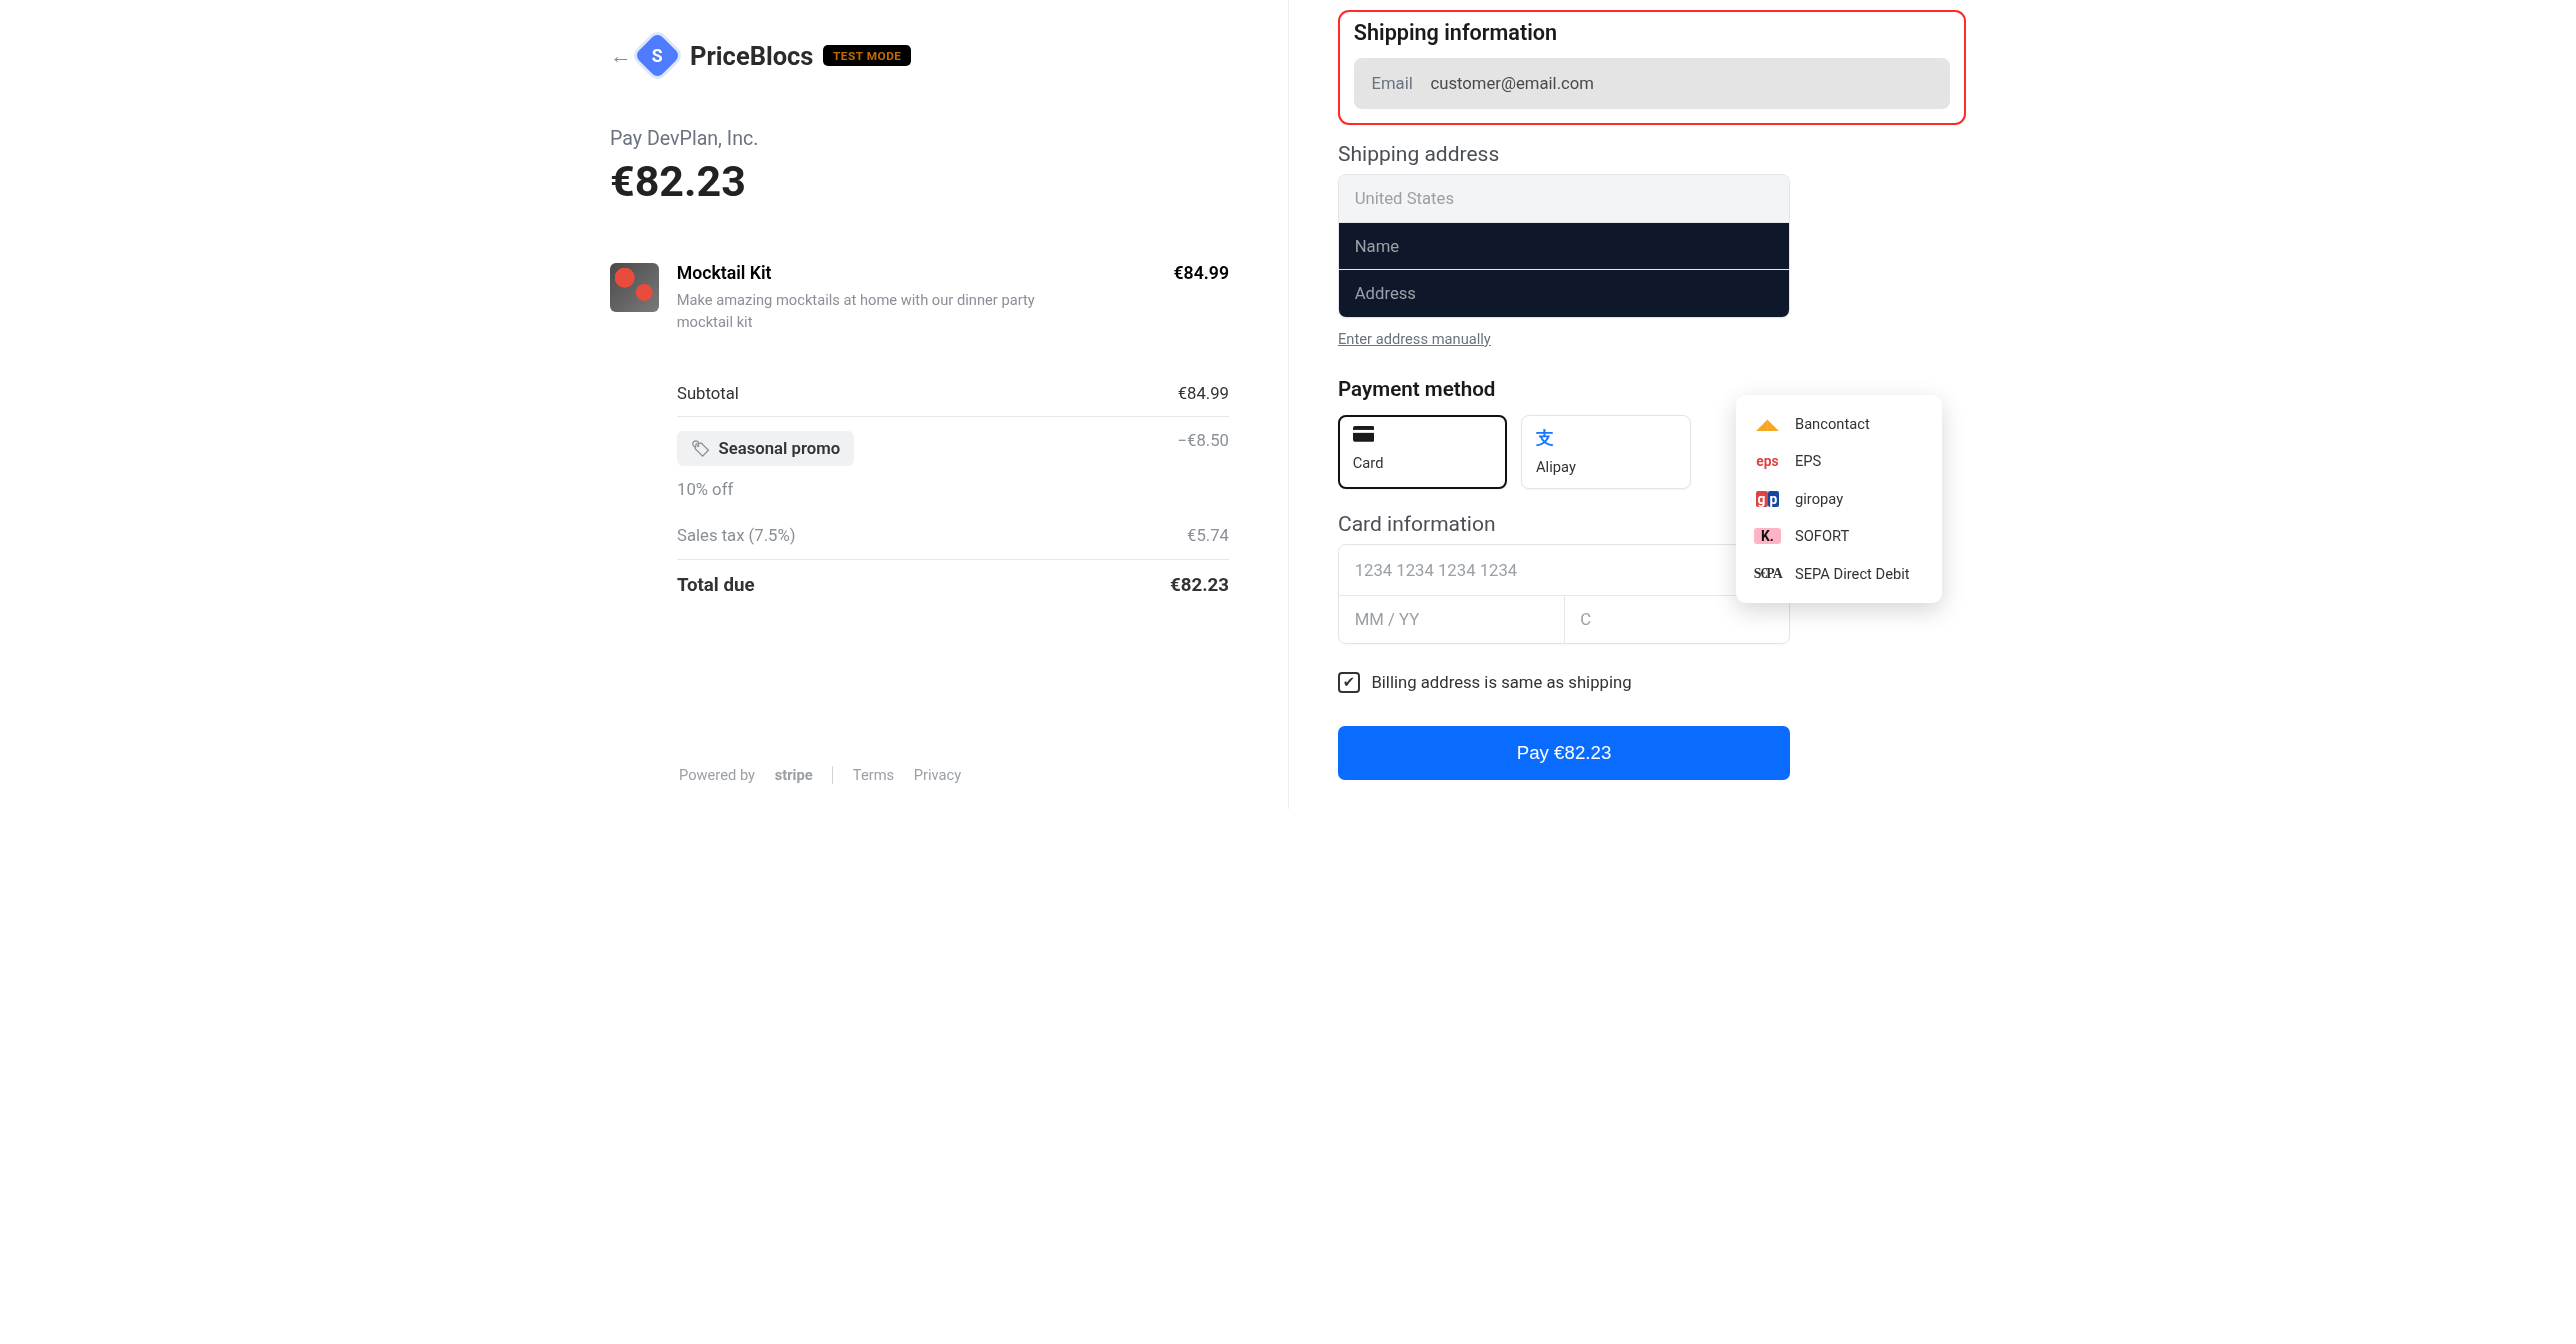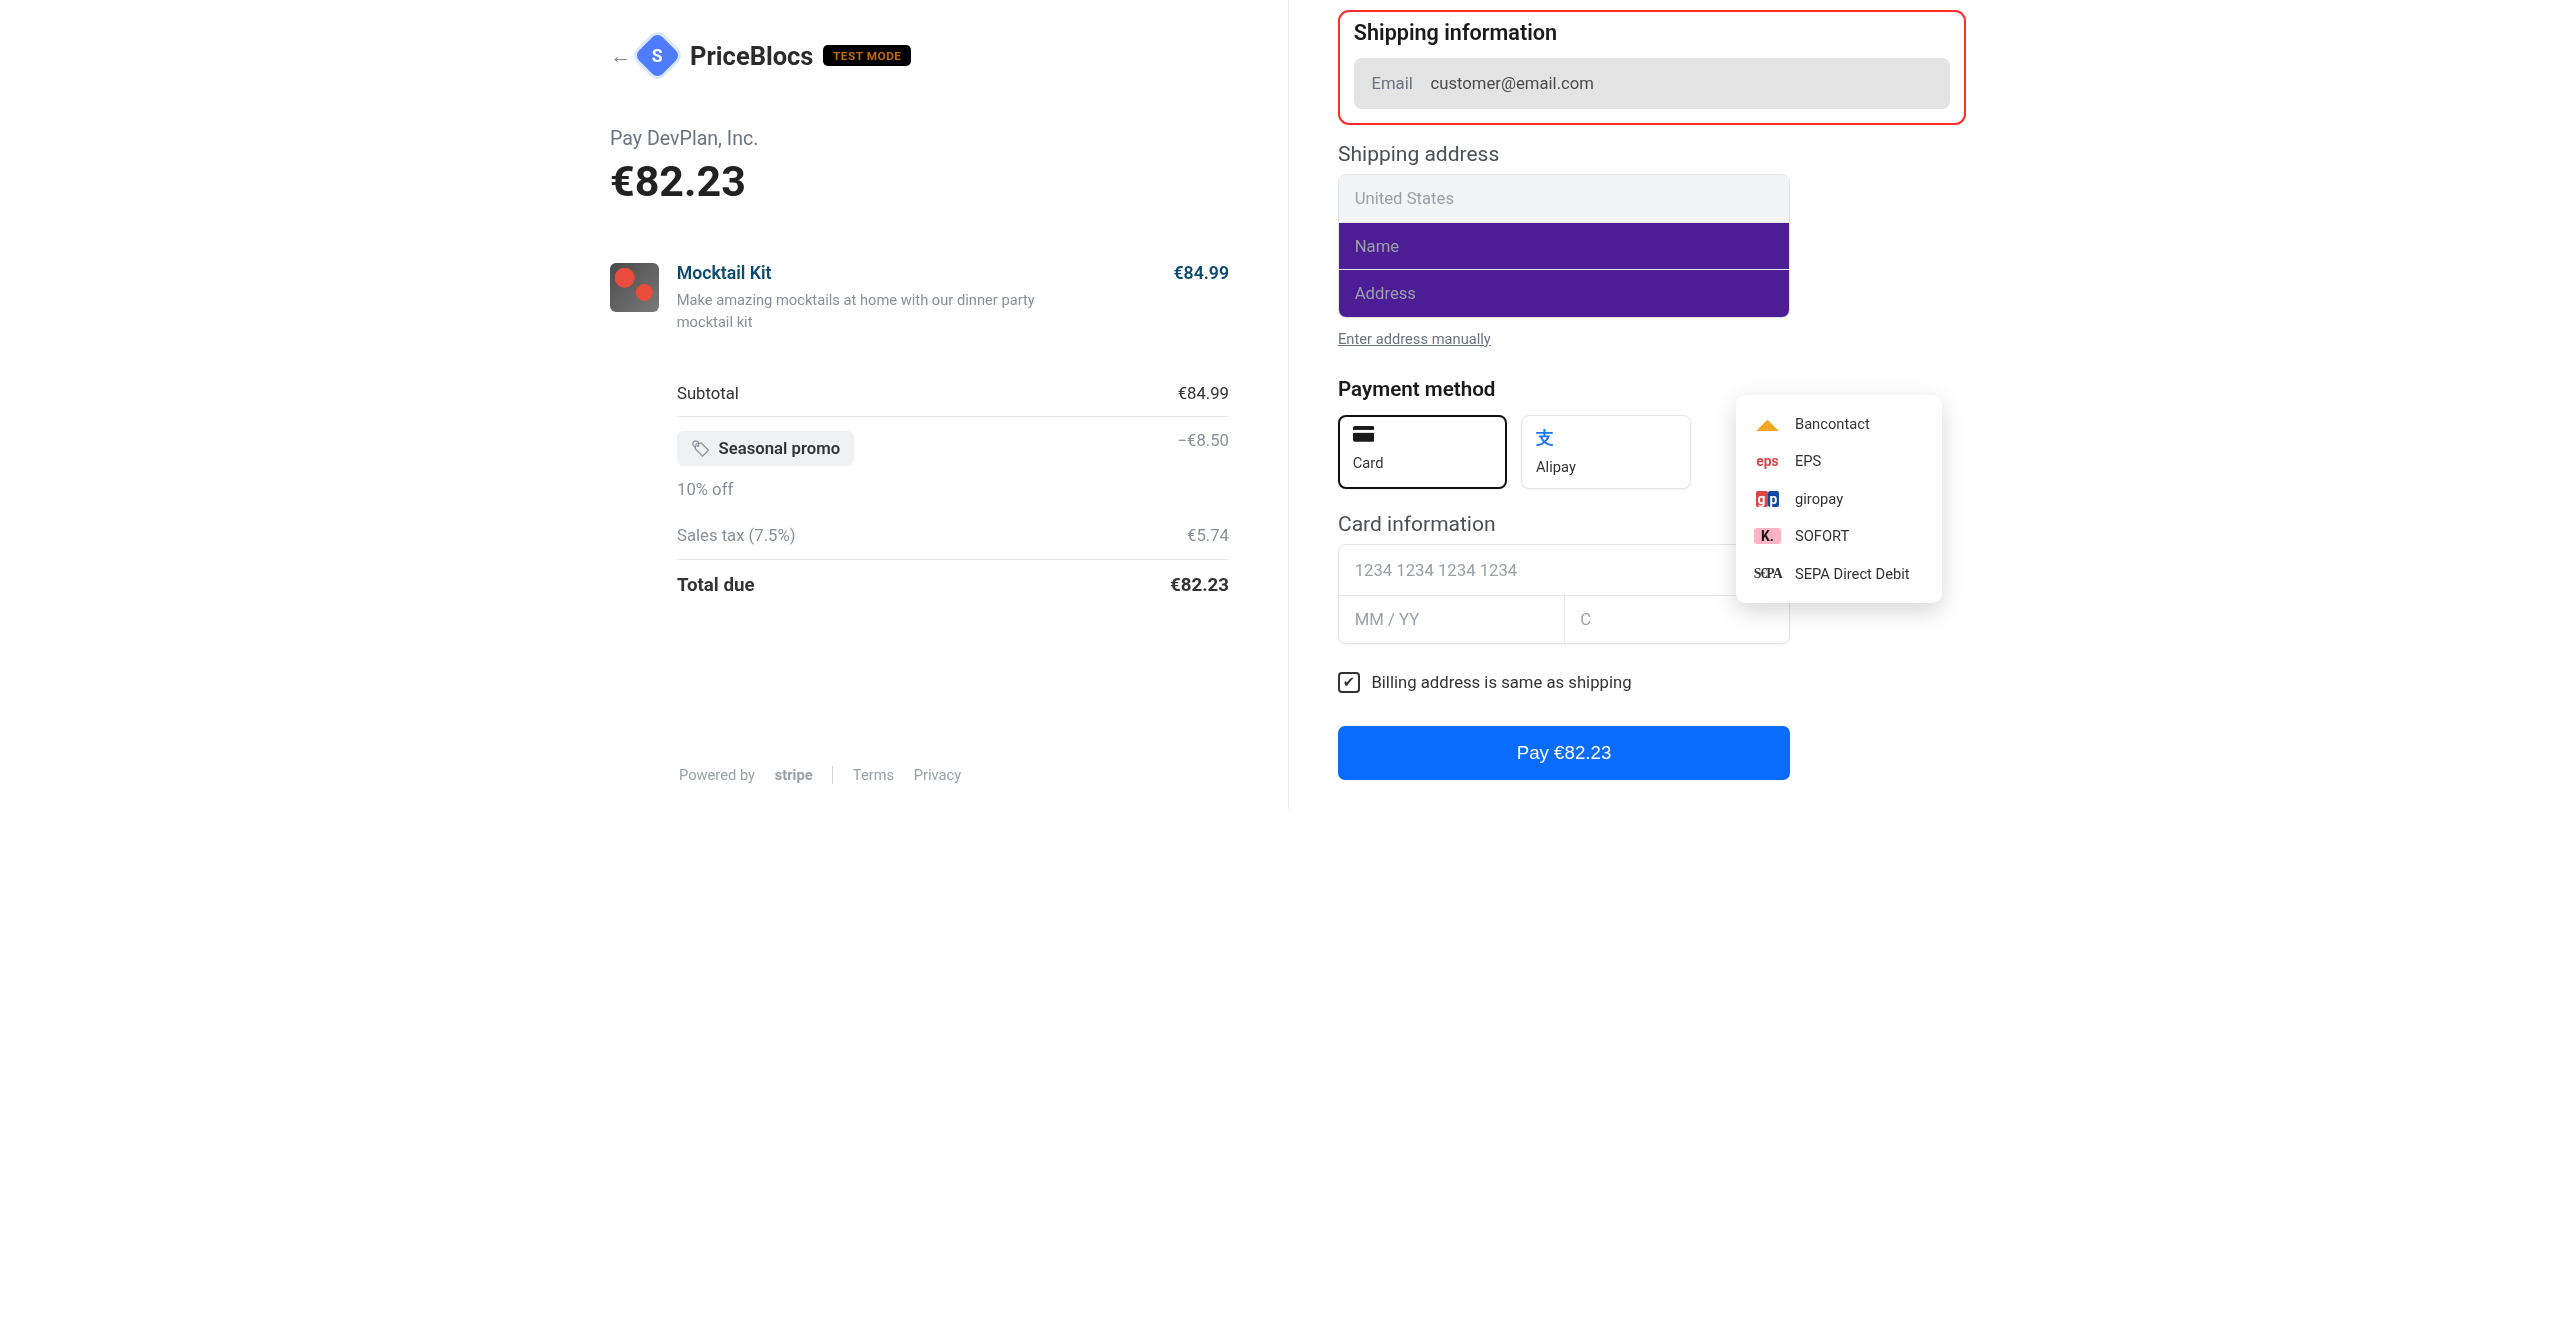--- a/index.html
+++ b/index.html
@@ -94,21 +94,21 @@
     background: radial-gradient(circle at 30% 30%, #e94b3c 0 20%, transparent 21%),
                 radial-gradient(circle at 70% 60%, #e94b3c 0 18%, transparent 19%),
                 linear-gradient(135deg, #4a4a4a, #7a7a7a);
   }
   .item-main { flex: 1; }
   .item-top {
     display: flex;
     justify-content: space-between;
     font-size: 17.7px;
     font-weight: 600;
-    color: #0c4a6e;
+    color: #000000;
   }
   .item-desc {
     color: #8a8f98;
     font-size: 14.7px;
     margin-top: 5.9px;
     max-width: 373px;
     line-height: 1.5;
   }
   .summary {
     margin-left: 67px;
@@ -187,21 +187,21 @@
   .field-stack {
     border: 1px solid #e1e4e8;
     border-radius: 7.9px;
     overflow: hidden;
     box-shadow: 0 1px 2px rgba(0,0,0,.04);
   }
   .field-stack .fcell {
     padding: 13.8px 15.7px;
     font-size: 16.7px;
     color: #9aa0a6;
-    background: #4c1d95;
+    background: #0f172a;
     border-top: 1px solid #e5e7eb;
   }
   .field-stack .fcell:first-child { border-top: none; background: #f3f4f6; }
   .manual-link {
     display: inline-block;
     margin-top: 11.8px;
     color: #6b7280;
     font-size: 14.7px;
     text-decoration: underline;
     cursor: pointer;

